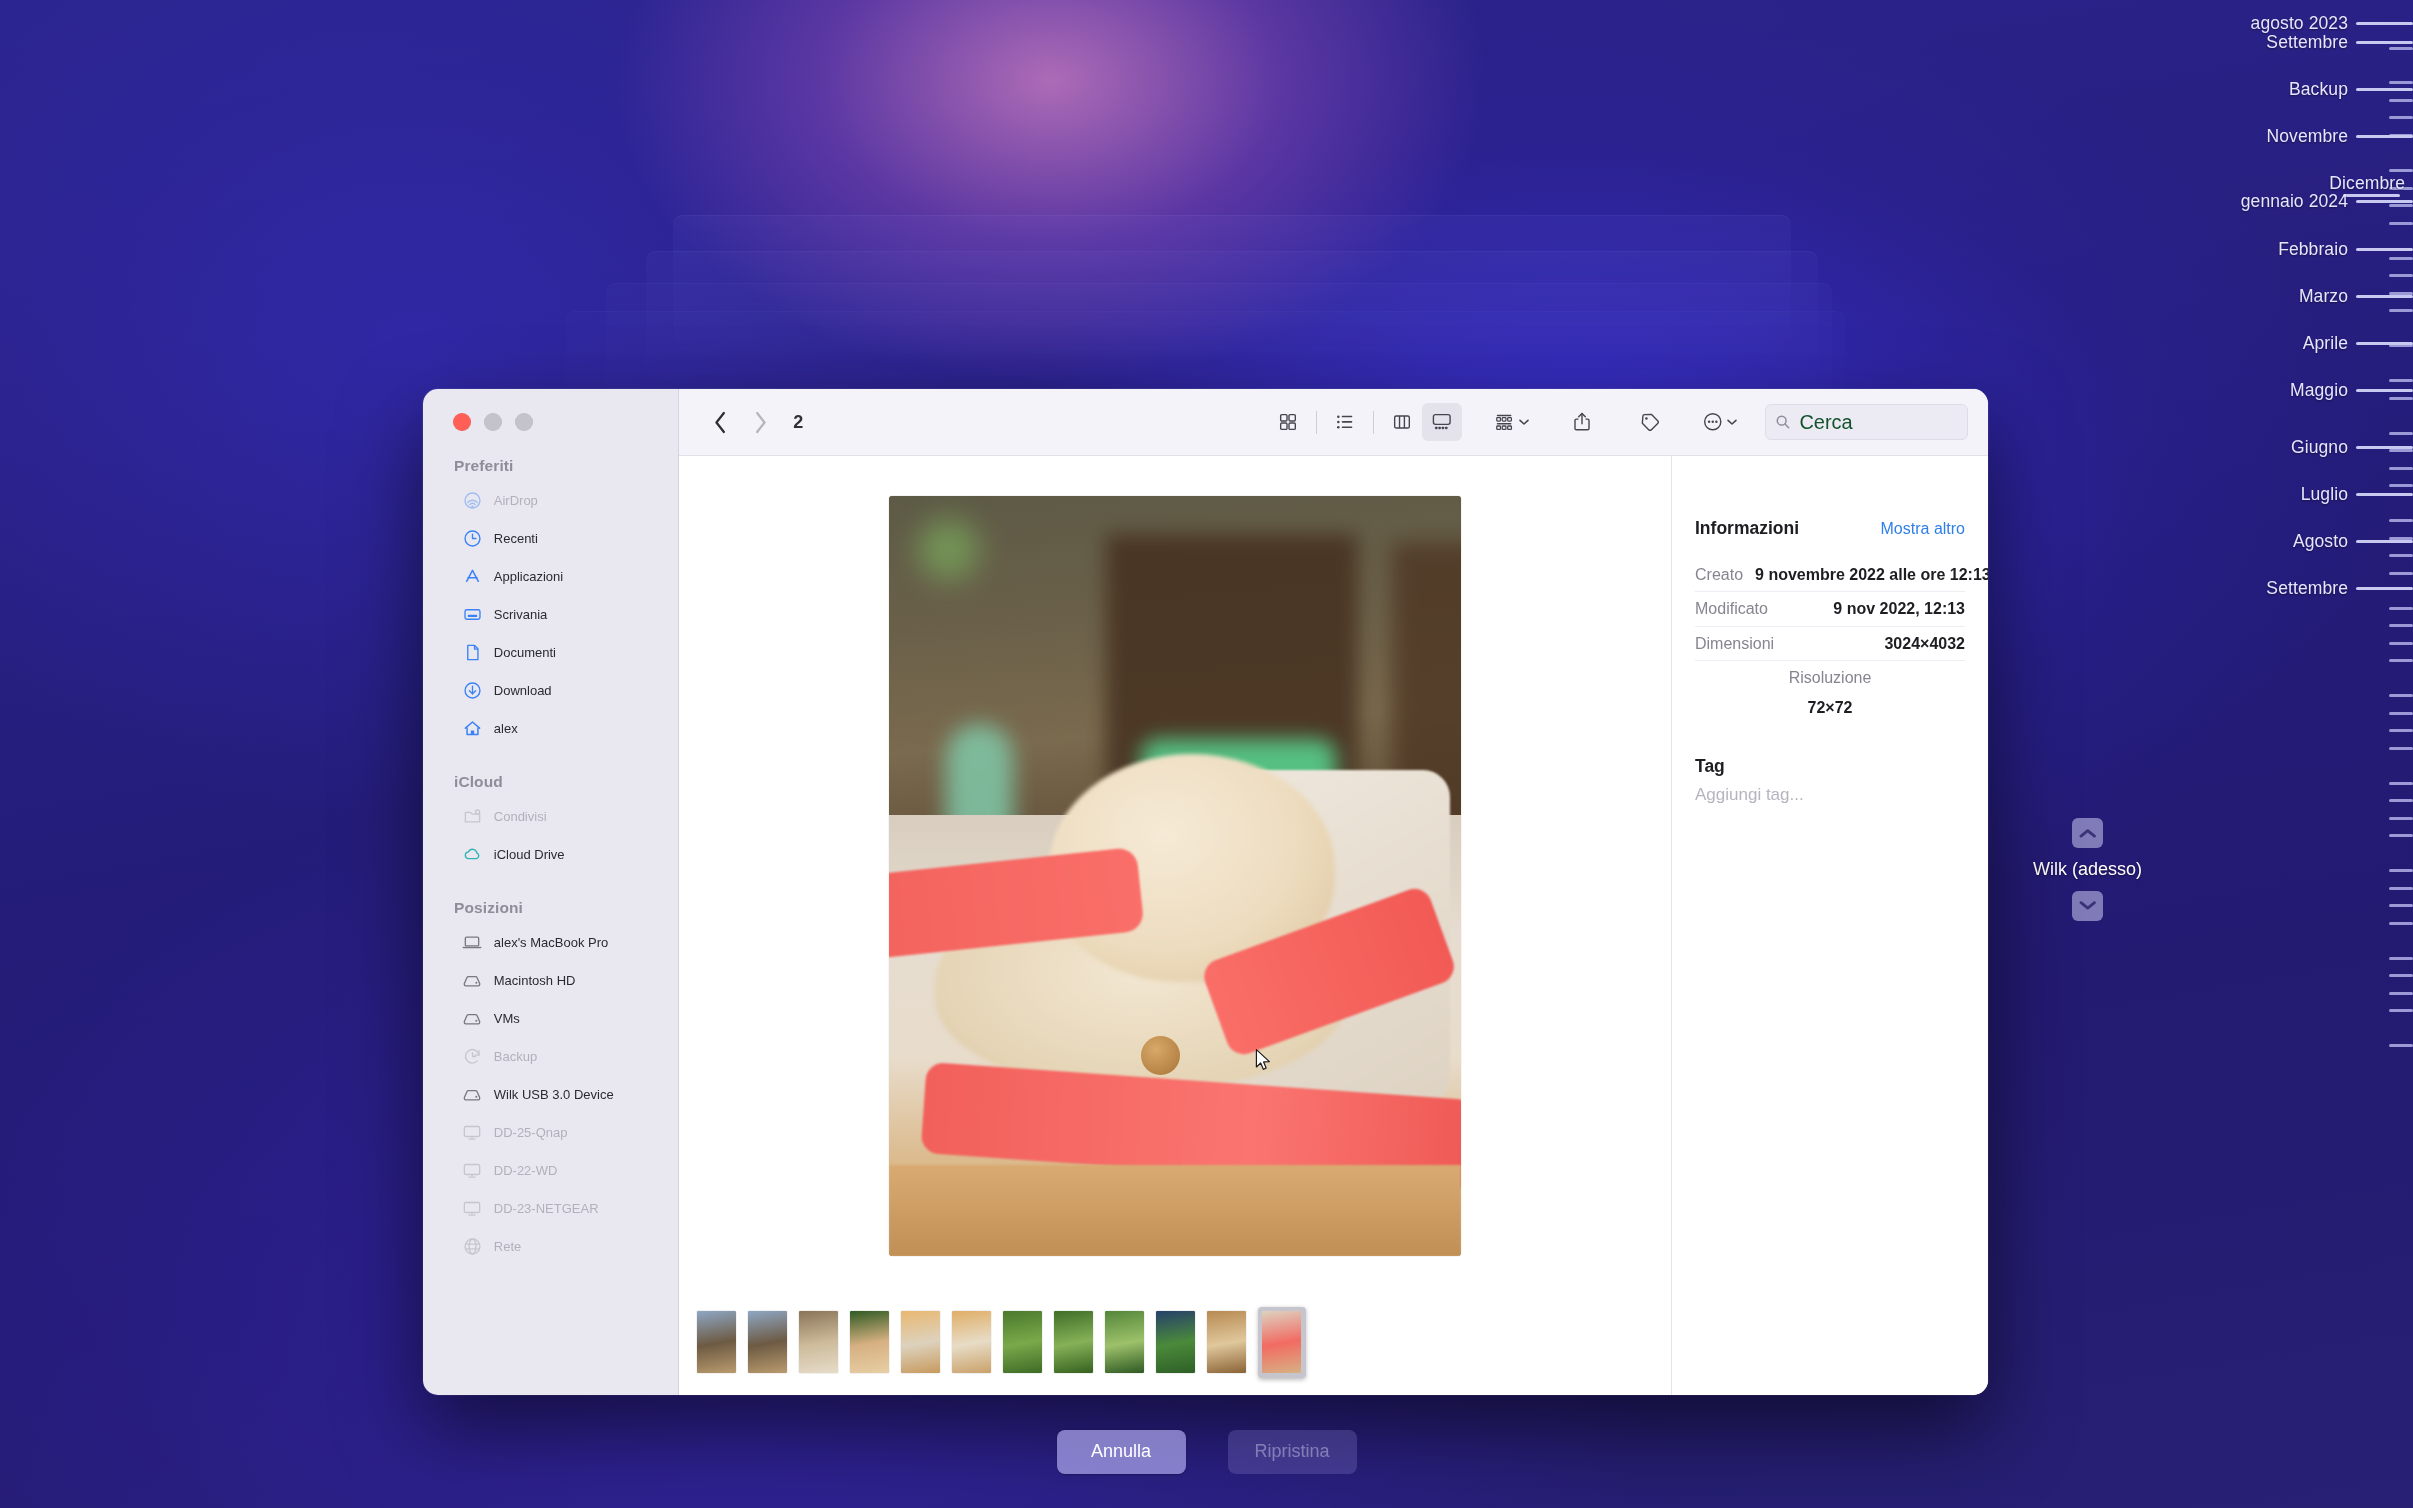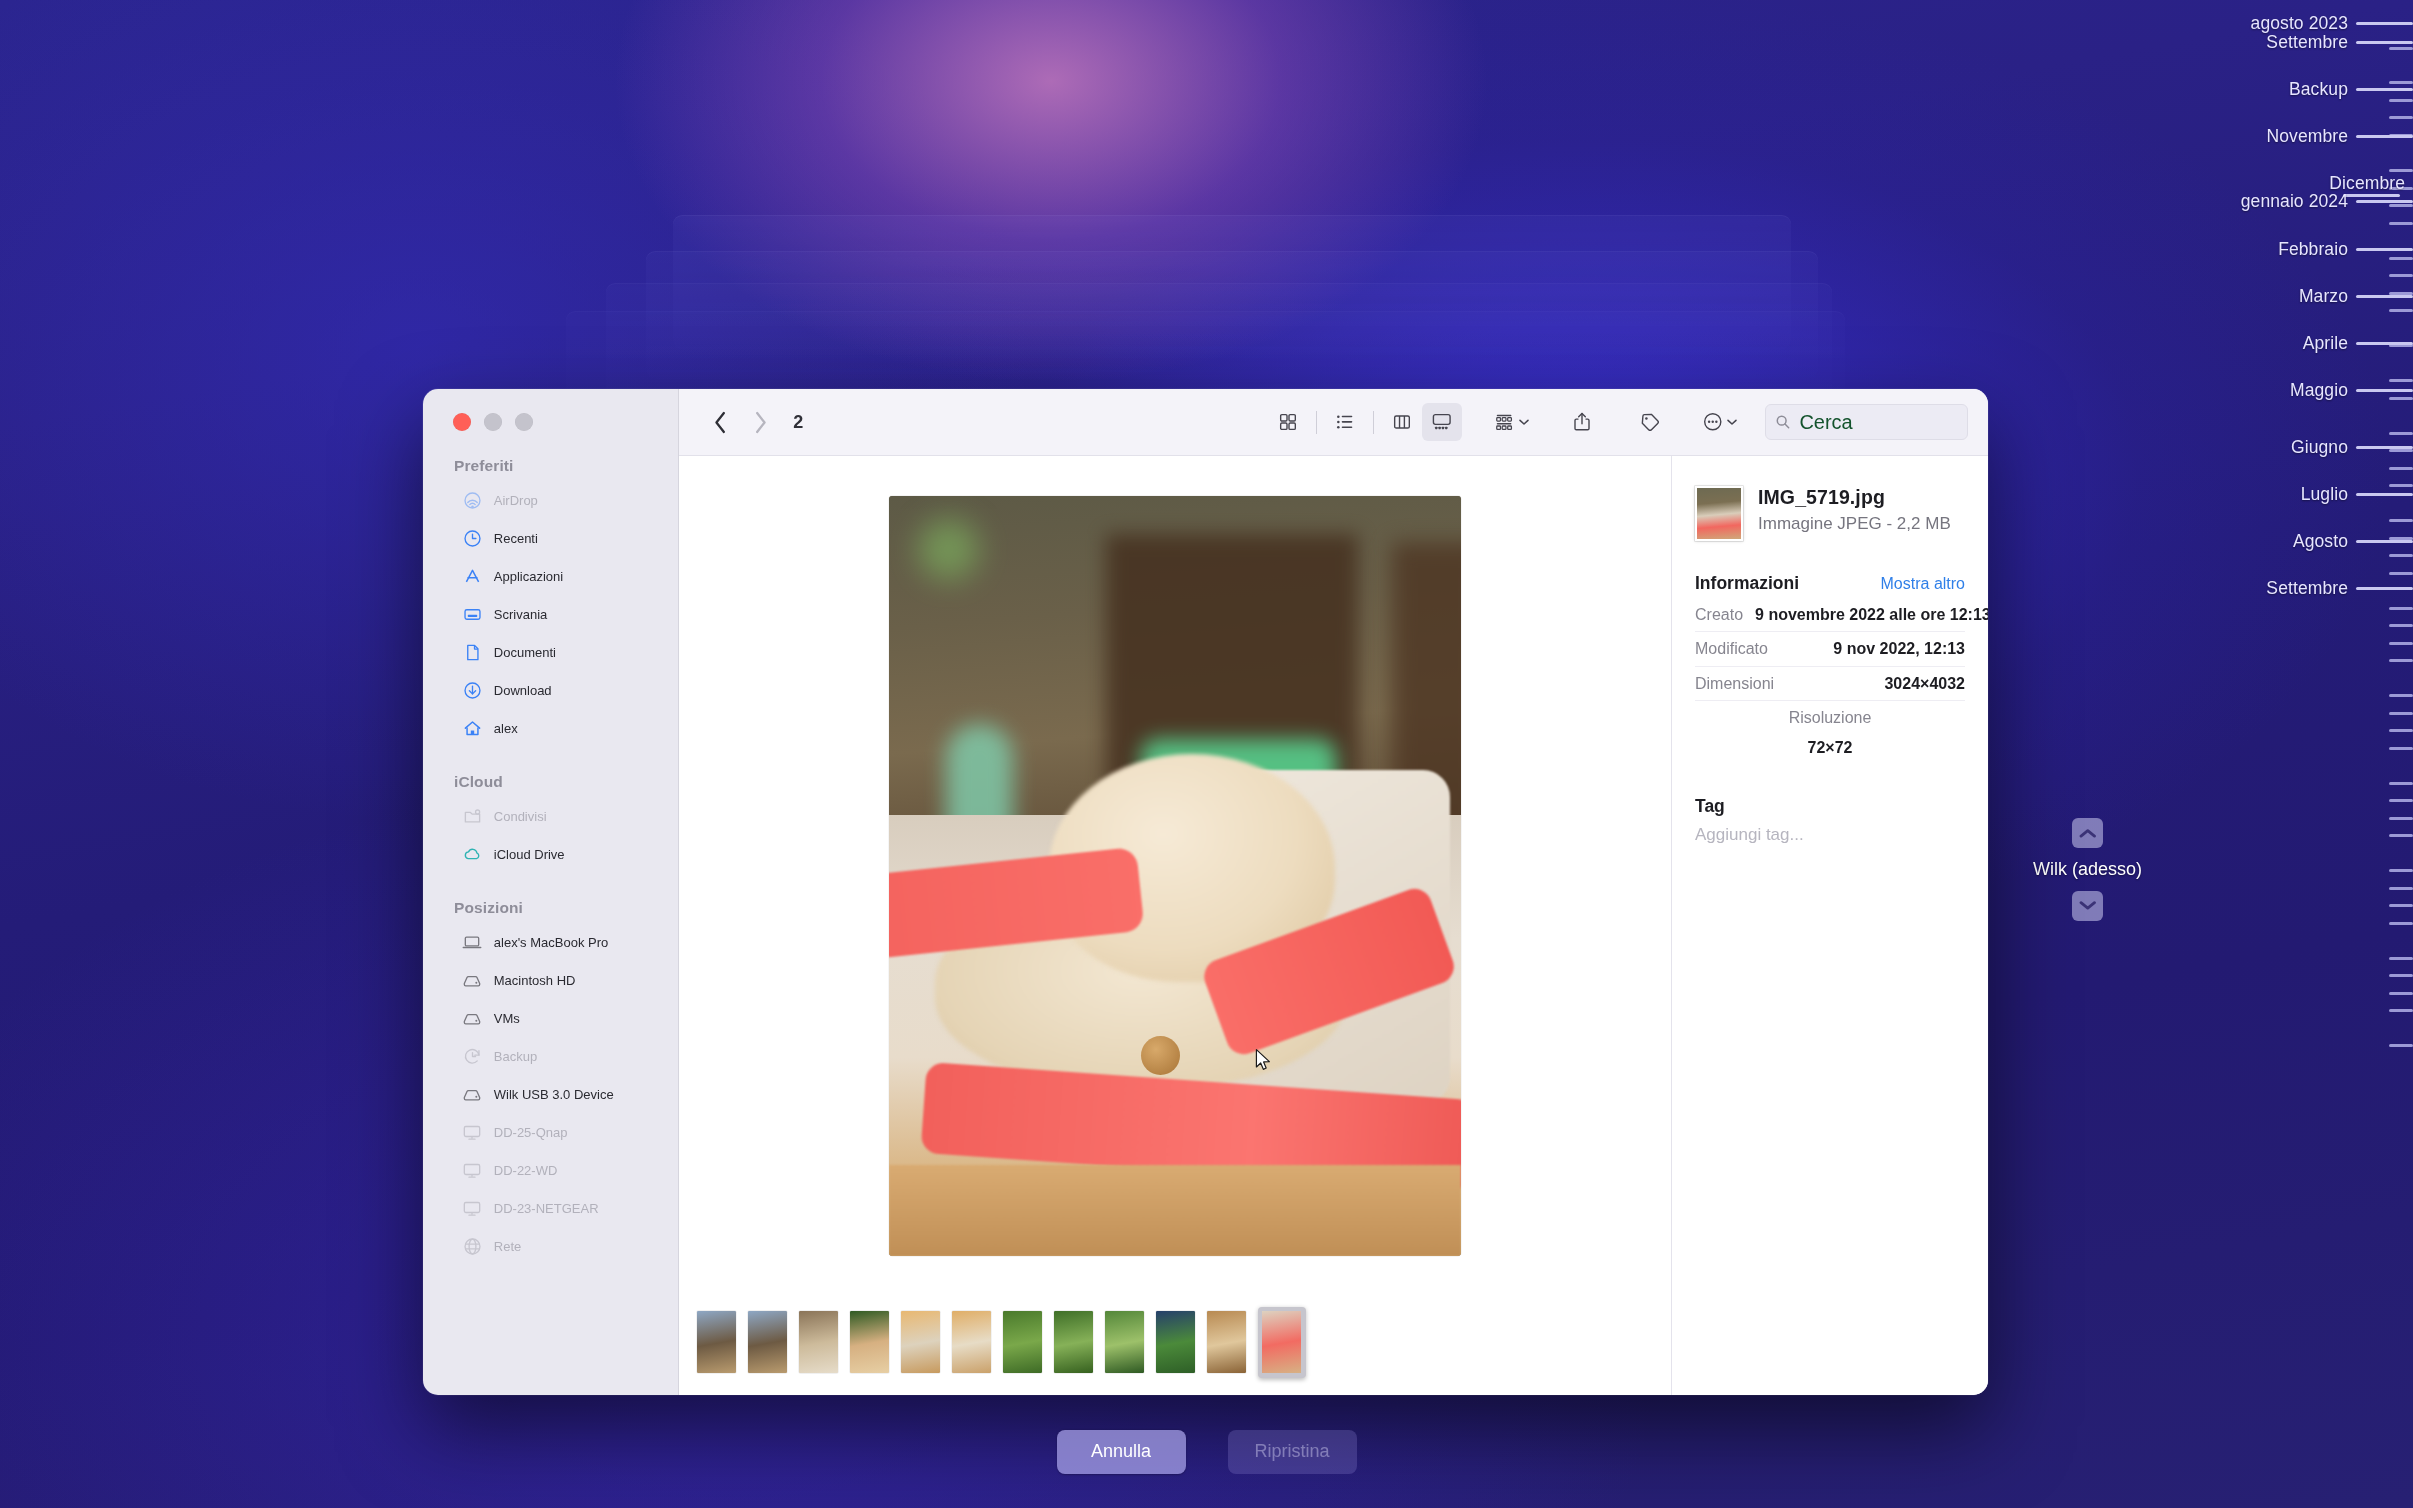--- a/index.html
+++ b/index.html
@@ -192,21 +192,21 @@
   #info-thumb{
     width:48px; height:55px; flex:0 0 48px; background:#fff;
     box-shadow:0 0 0 0.7px rgba(0,0,0,.12), 0 1.3px 3.4px rgba(0,0,0,.18);
     padding:2px; overflow:hidden;
   }
   #info-thumb .inner{ width:100%; height:100%; }
   #info-filename{ font-size:19.5px; font-weight:700; color:#1d1d22; letter-spacing:0.1px; }
   #info-filemeta{ font-size:17px; color:#76757f; margin-top:5.4px; }
   .info-sec-head{
     display:flex; align-items:baseline; justify-content:space-between;
-    margin-top:32px; margin-bottom:4px;
+    margin-top:32px; margin-bottom:19px;
   }
   .info-sec-title{ font-size:17.5px; font-weight:700; color:#1d1d22; }
   #show-more{ font-size:16px; color:#2f7fe8; cursor:pointer; }
   .meta-row{
     display:flex; align-items:center; justify-content:space-between;
     padding:8px 0 7.4px 0; border-bottom:0.7px solid #eeedf3; gap:12px;
   }
   .meta-row:last-of-type{ border-bottom:none;flex-direction:column; }
   .meta-k{ font-size:16px; color:#86858f; white-space:nowrap; }
   .meta-v{ font-size:16px; color:#1d1d22; font-weight:700; text-align:right; white-space:nowrap; }
@@ -853,29 +853,20 @@
             <div class="thumb">
               <div class="inner" style="background: linear-gradient(170deg, rgb(184, 138, 82) 0%, rgb(224, 199, 156) 52%, rgb(138, 99, 54) 100%);"></div>
             </div>
             <div class="thumb sel">
               <div class="inner" style="background: linear-gradient(170deg, rgb(221, 210, 192) 0%, rgb(242, 107, 98) 52%, rgb(215, 177, 132) 100%);"></div>
             </div>
           </div>
       </div>
 
       <div id="info">
-        <div id="info-head">
-          <div id="info-thumb">
-            <div class="inner" style="background:linear-gradient(175deg,#6d6a52 0%,#7b6f52 30%,#d9cdba 52%,#f2675f 74%,#cfa87a 100%)"></div>
-          </div>
-          <div>
-            <div id="info-filename">IMG_5719.jpg</div>
-            <div id="info-filemeta">Immagine JPEG - 2,2 MB</div>
-          </div>
-        </div>
 
         <div class="info-sec-head">
           <span class="info-sec-title">Informazioni</span>
           <span id="show-more">Mostra altro</span>
         </div>
 
         <div id="meta-rows">
             <div class="meta-row">
               <span class="meta-k">Creato</span>
               <span class="meta-v">9 novembre 2022 alle ore 12:13</span>

